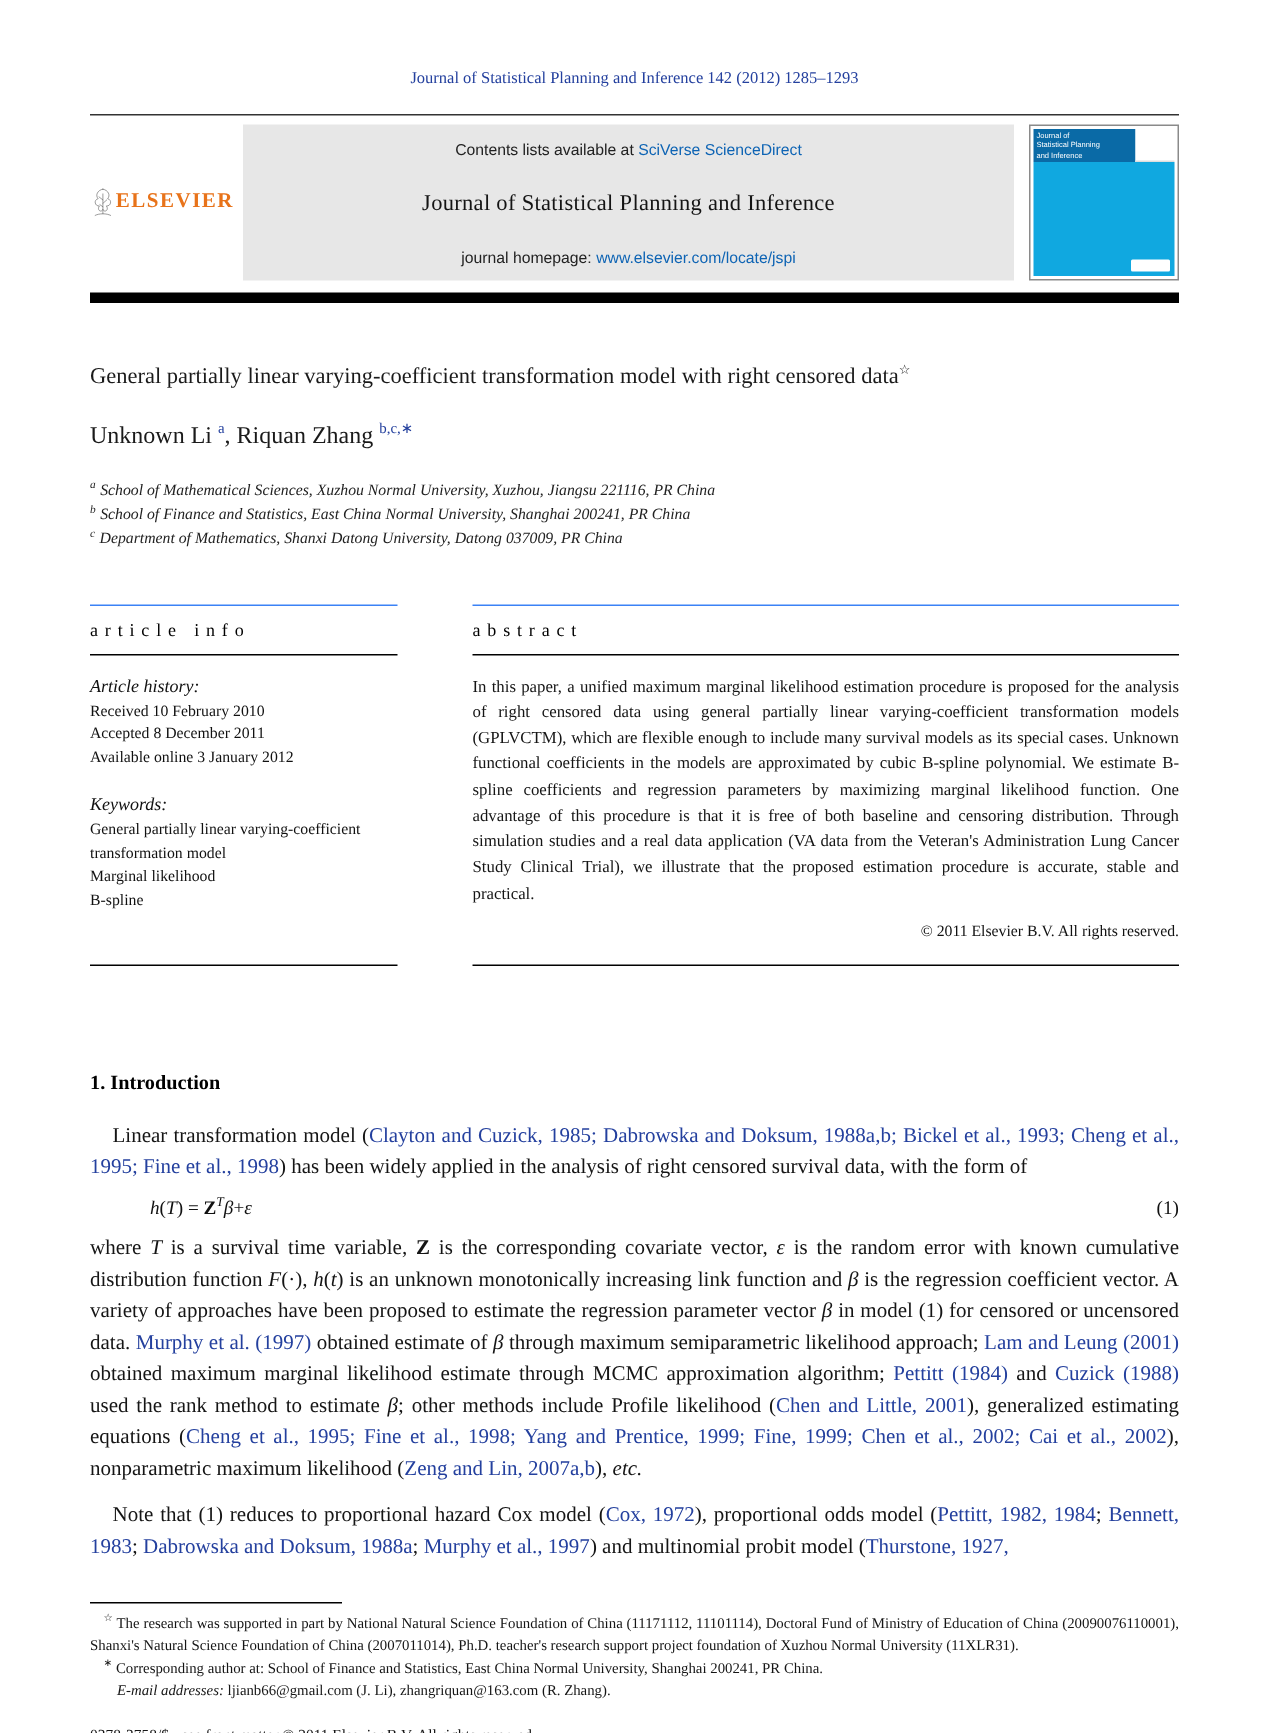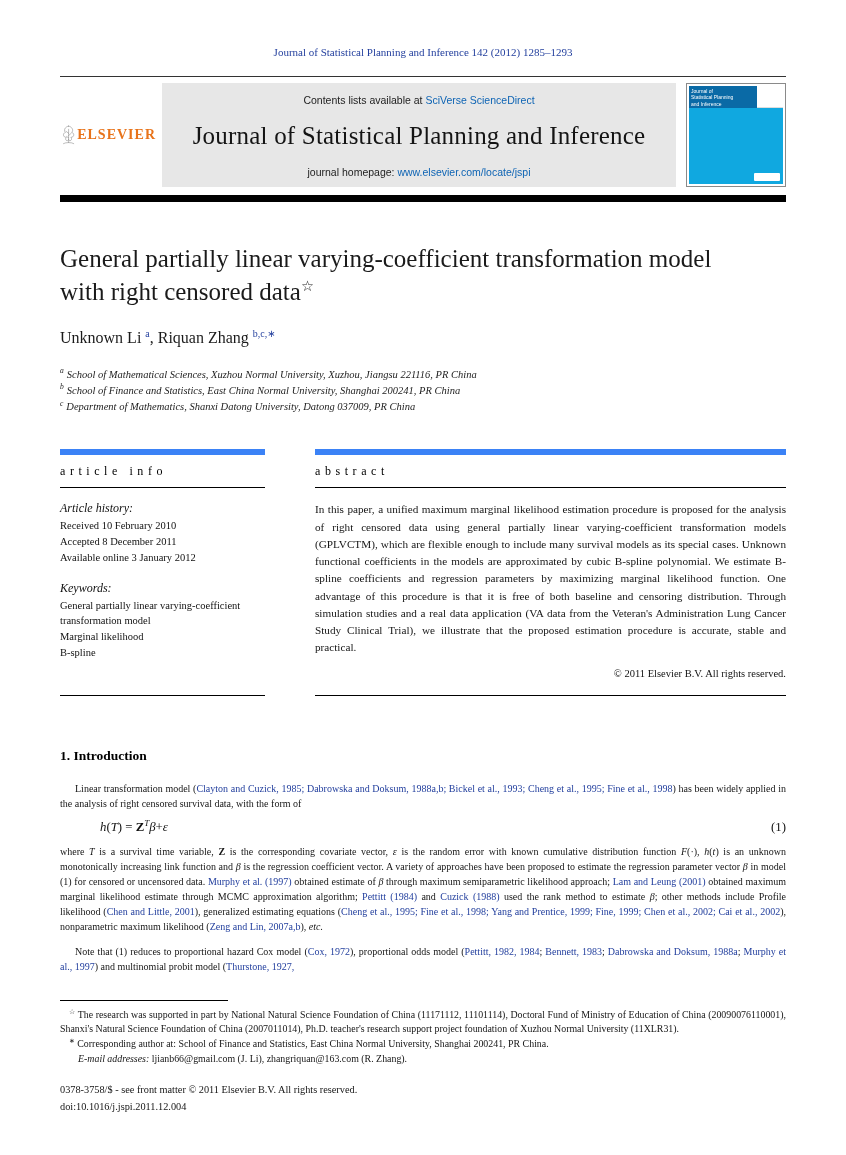--- a/index.html
+++ b/index.html
@@ -14,49 +14,49 @@
   .head-citation{padding-top:46px;text-align:center;font-size:11px;color:var(--link);}
   .top-rule{margin-top:18px;border-top:1.2px solid #333;}
 
   .banner{display:flex;margin-top:6px;height:104px;align-items:stretch;}
   .logo-box{width:96px;display:flex;flex-direction:row;justify-content:flex-end;align-items:center;padding-bottom:1px;}
   .logo-tree{width:62px;height:74px;}
   .elsevier-text{color:var(--orange);font-weight:700;font-size:14px;letter-spacing:1px;font-family:"Liberation Serif",serif;}
   .banner-mid{flex:1;background:var(--banner-gray);margin-left:6px;display:flex;flex-direction:column;align-items:center;justify-content:space-between;padding:11px 6px 9px;}
   .contents-line,.homepage-line{font-family:"Liberation Sans",sans-serif;font-size:10.5px;color:#222;}
   .lnk-ext{color:var(--ext-link);}
-  .banner-title{font-size:25px;color:#141414;letter-spacing:.2px;}
+  .banner-title{font-size:15px;color:#141414;letter-spacing:.2px;}
   .cover-box{width:100px;margin-left:10px;border:1px solid #8a8a8a;background:#fff;padding:2px;display:flex;flex-direction:column;}
   .cover-top{height:22px;display:flex;background:#fff;}
   .cover-title-block{background:var(--cover-dark);width:72%;color:#fff;font-family:"Liberation Sans",sans-serif;font-size:5px;line-height:1.25;padding:2px 2px;}
   .cover-mini{flex:1;background:#fff;border-bottom:1px solid #ddd;}
   .cover-body{flex:1;background:var(--cover-blue);position:relative;}
   .cover-pill{position:absolute;right:3px;bottom:3px;width:26px;height:8px;background:#fff;border-radius:1px;}
 
   .black-bar{height:7px;background:#000;margin-top:8px;}
 
-  .article-title{margin-top:40px;font-size:25px;font-weight:400;line-height:1.33;color:#1a1a1a;max-width:700px;}
+  .article-title{margin-top:40px;font-size:15px;font-weight:400;line-height:1.33;color:#1a1a1a;max-width:700px;}
   .article-title sup{font-size:58%;}
   .authors{margin-top:20px;font-size:16px;color:#1a1a1a;}
   .authors sup{font-size:62%;}
   .affils{margin-top:20px;font-style:italic;font-size:10.5px;line-height:1.55;color:#222;}
   .affil sup{font-size:72%;font-style:italic;margin-right:3px;}
 
   .ia-grid{display:grid;grid-template-columns:205px 1fr;column-gap:50px;margin-top:34px;}
-  .ia-col{border-top:6px solid #3b82f6;border-bottom:1px solid #000;padding-bottom:16px;}
+  .ia-col{border-top:1px solid #3b82f6;border-bottom:1px solid #000;padding-bottom:16px;}
   .col-heading{font-size:12px;letter-spacing:.38em;color:#000;padding:9px 0 8px;border-bottom:1px solid #000;margin-bottom:13px;}
   .info-label{font-style:italic;font-size:12px;margin-bottom:2px;}
   .info-line{font-size:10.5px;line-height:1.5;}
   .keywords-block{margin-top:15px;}
   .abstract-text{font-size:11.2px;line-height:1.54;text-align:justify;color:#151515;}
   .copyright{text-align:right;font-size:10.5px;margin-top:11px;}
 
-  .section-heading{margin-top:52px;font-size:13.5px;font-weight:700;color:#000;}
+  .section-heading{margin-top:70px;font-size:13.5px;font-weight:700;color:#000;}
 
-  .para{font-size:10px;line-height:1.5;text-align:justify;color:#151515;margin-top:13px;}
+  .para{font-size:14px;line-height:1.5;text-align:justify;color:#151515;margin-top:13px;}
   .para.indent{text-indent:15px;}
   .equation{display:flex;align-items:baseline;margin:9px 0 9px;font-size:12.8px;gap:35px;}
   .eq-body{margin-left:40px;}
   .eq-num{margin-left:auto;}
   .para + .para{margin-top:8px;}
   .para.note{margin-top:10px;}
 
   .lnk{color:var(--link);}
   .it{font-style:italic;}
   .bd{font-weight:700;}

